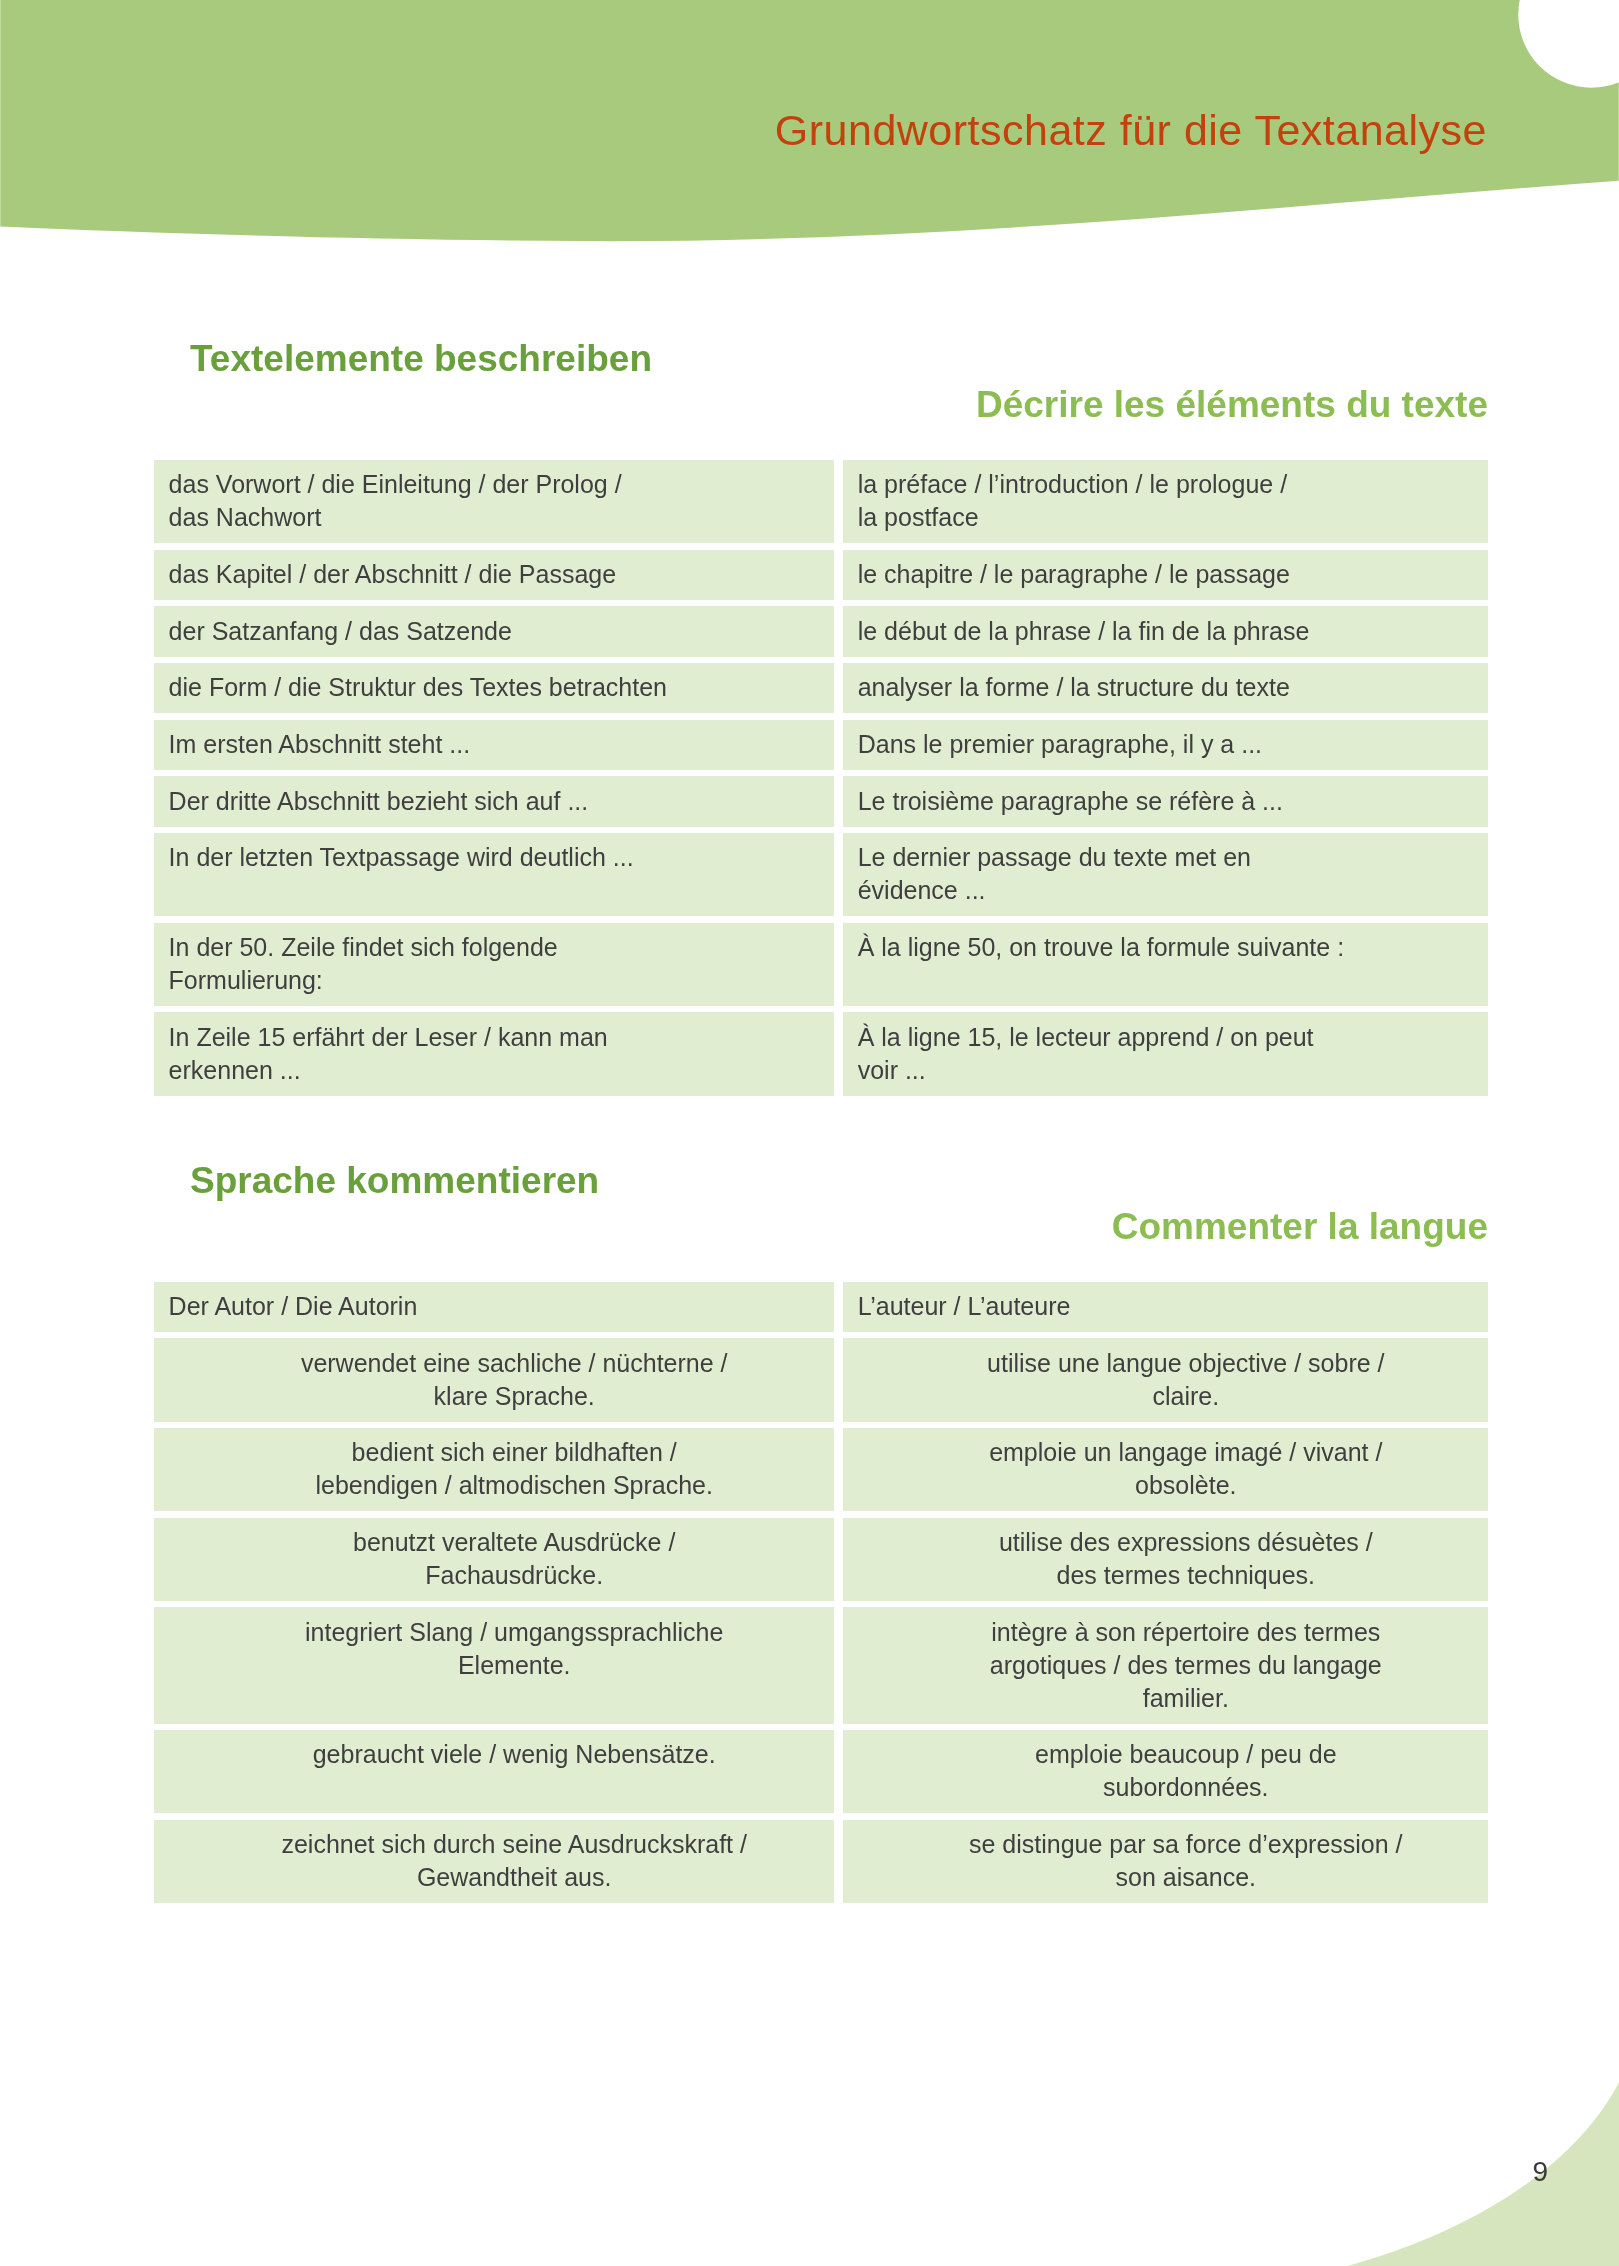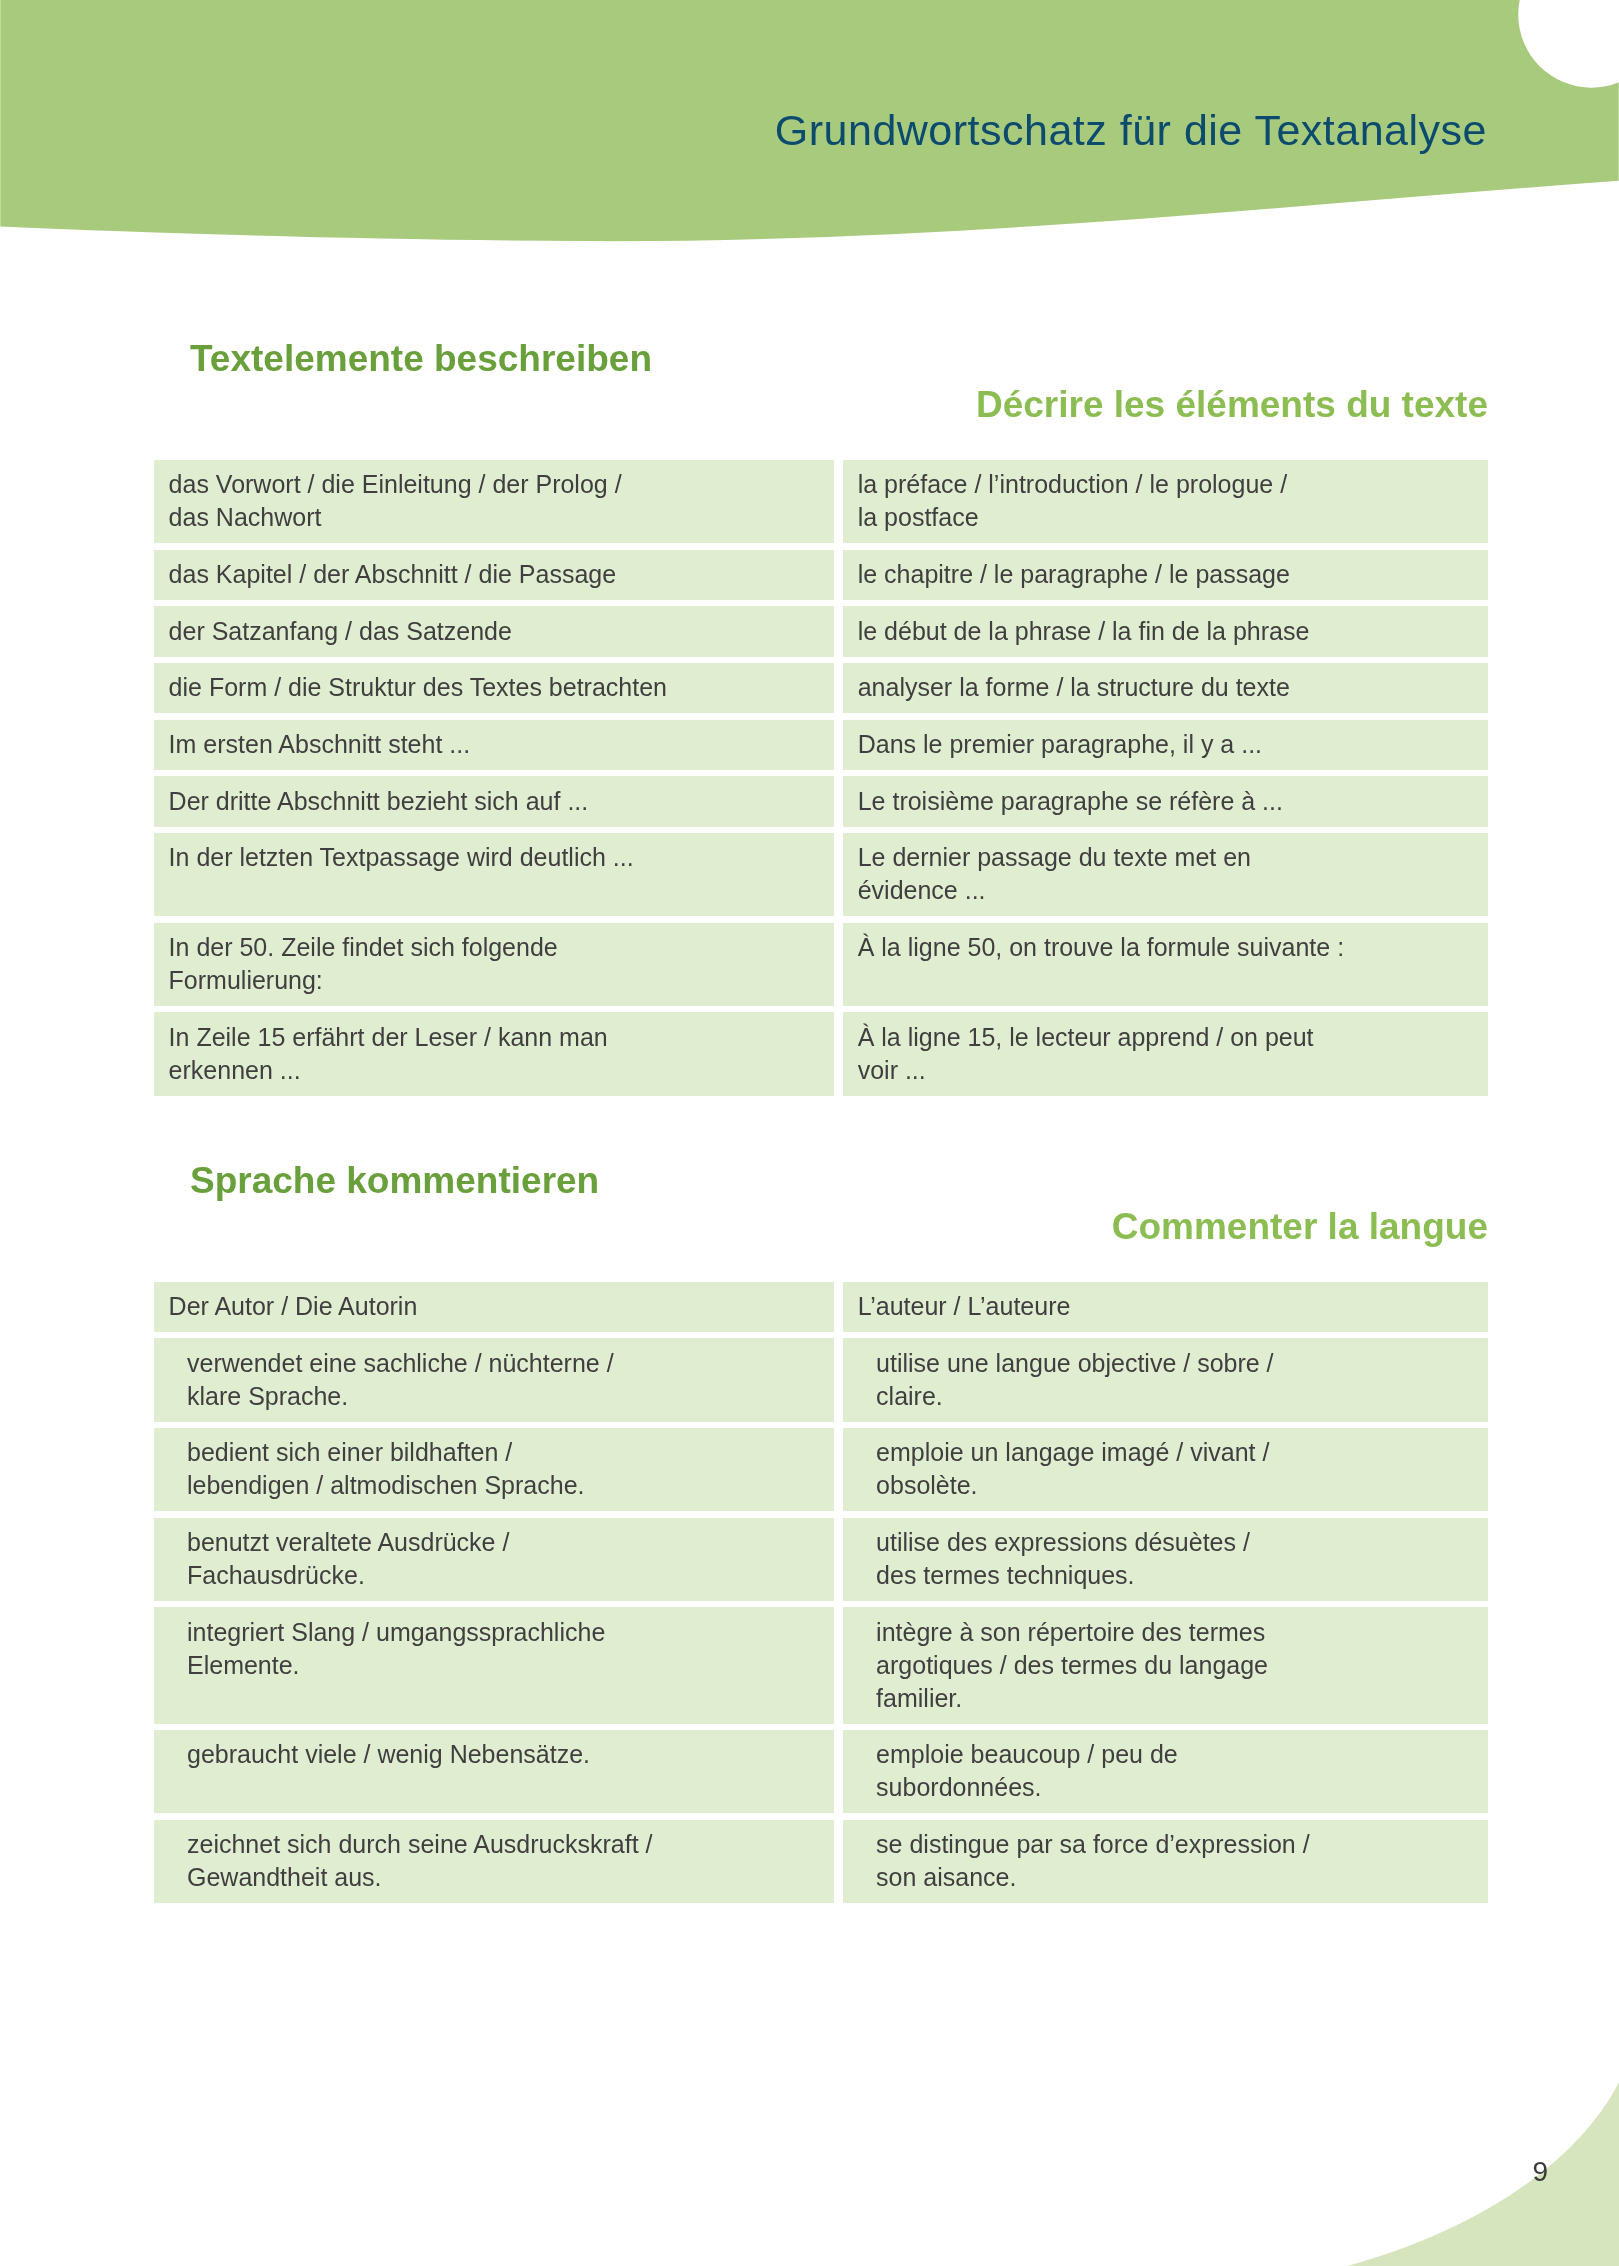--- a/index.html
+++ b/index.html
@@ -11,21 +11,21 @@
     position: relative;
     overflow: hidden;
   }
   .page { position: relative; width: 1619px; height: 2267px; background: #fff; }
 
   
   .band-wrap { position: absolute; top: 0; left: 0; width: 1619px; height: 274px; }
   .band-wrap svg { display: block; }
   .band-title {
     position: absolute; top: 106px; right: 132px;
-    color: #0c4a6e; font-size: 43px; font-weight: 400; letter-spacing: 0.5px;
+    color: #c2410c; font-size: 43px; font-weight: 400; letter-spacing: 0.5px;
     white-space: nowrap;
   }
 
   
   .content { position: absolute; top: 274px; left: 154px; width: 1334px; }
 
   .section-heading { margin-top: 62px; }
   .section-heading .h-de { color: var(--heading-de, #6aa03c); font-size: 37px; font-weight: 700; line-height: 46px; margin-left: 36px; }
   .section-heading .h-fr { color: var(--heading-fr, #8cbd52); font-size: 37px; font-weight: 700; line-height: 46px; text-align: right; }
 
@@ -36,21 +36,21 @@
     column-gap: 9.1px;
     row-gap: 6.4px;
   }
   .cell {
     background: var(--row-bg, #e1edd1);
     padding: 8.2px 14.6px 9.1px 14.6px;
     font-size: 25px;
     line-height: 33px;
     white-space: pre-line;
   }
-  .cell.indent { padding-left: 33px; }
+  .cell.indent { padding-left: 55px; text-align: center; }
 
   
   .corner { position: absolute; right: 0; bottom: 0; }
   .page-number {
     position: absolute; top: 2156px; right: 71px;
     font-size: 28px; color: #3a3a3a;
   }
 </style>
 </head>
 <body>

